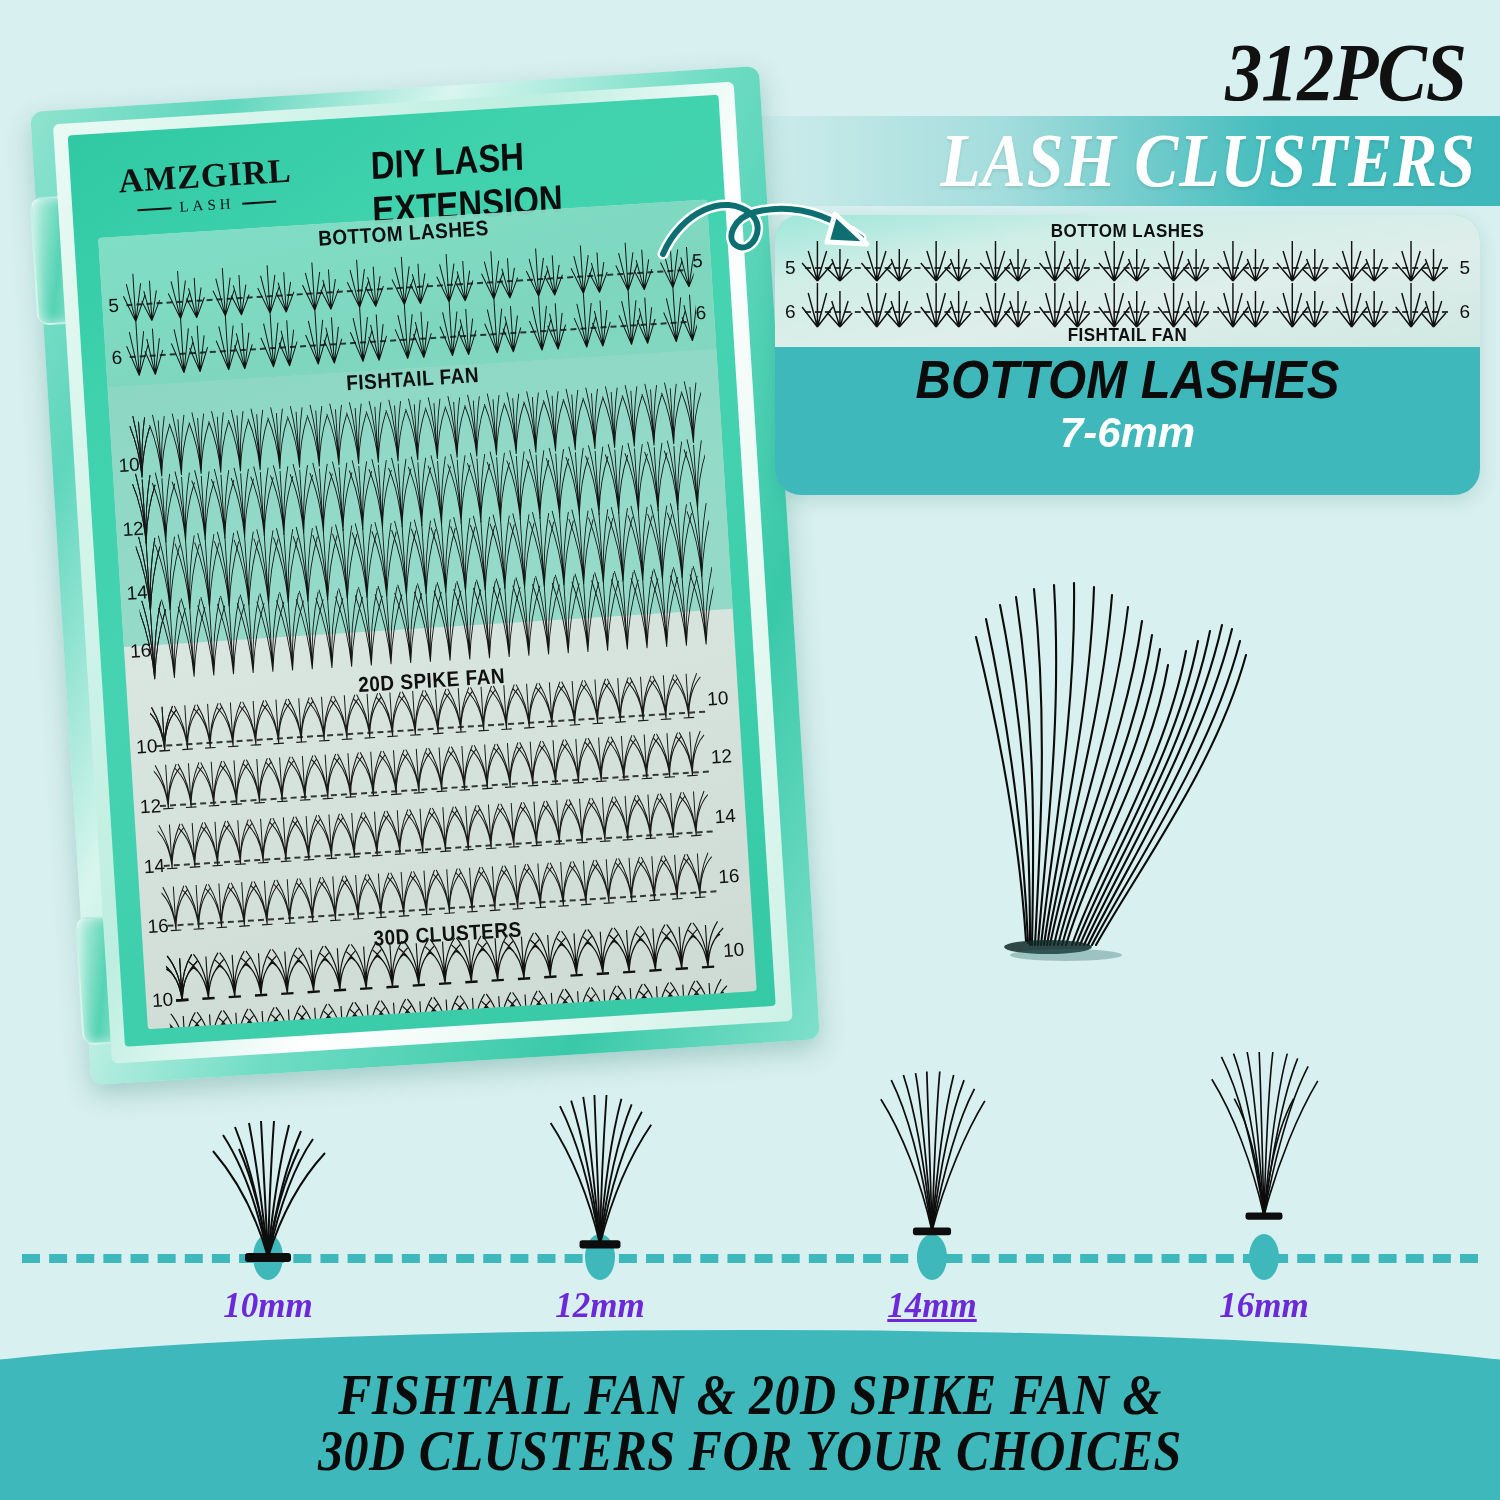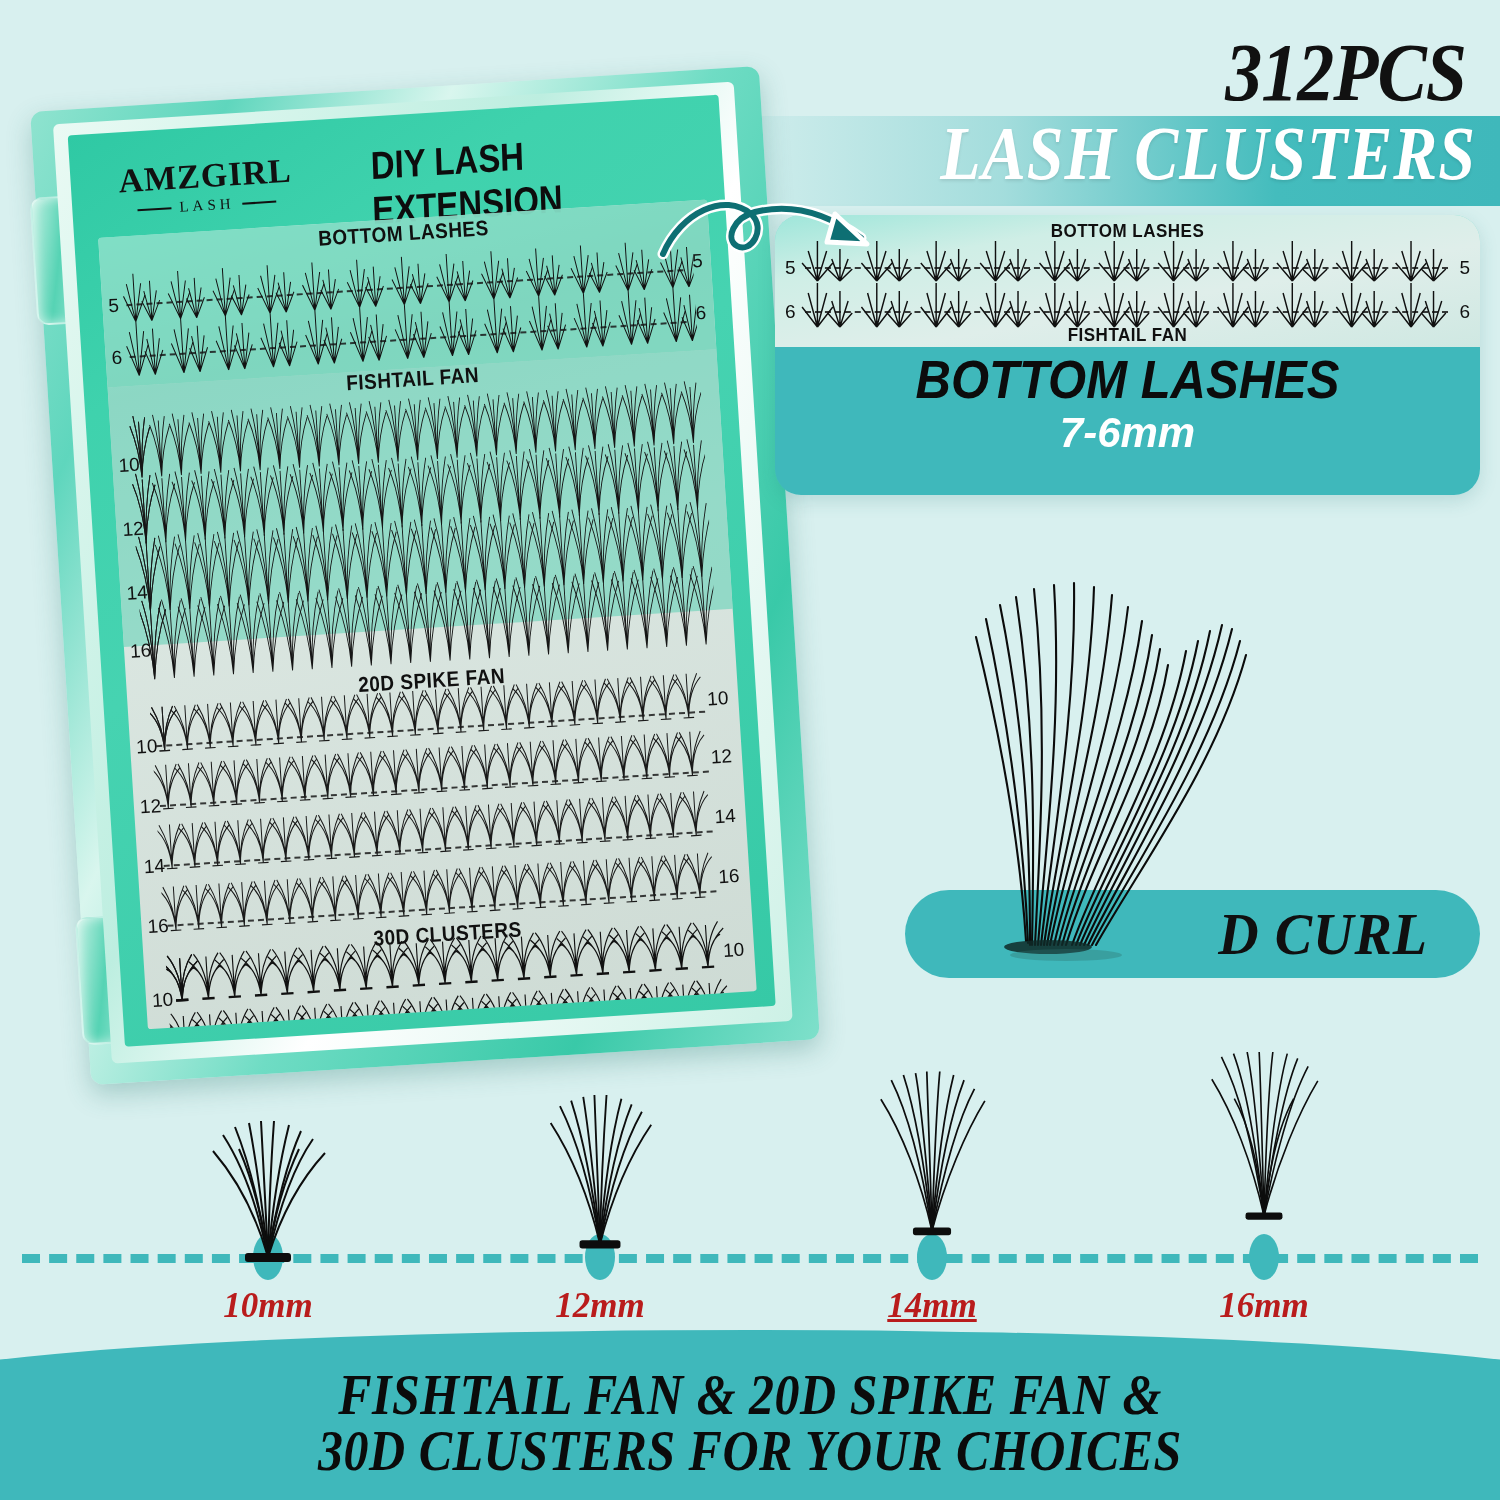--- a/index.html
+++ b/index.html
@@ -16,21 +16,21 @@
   #pcs-count {
     position:absolute; right:34px; top:30px;
     font-family:"Liberation Serif", serif;
     font-style:italic; font-weight:bold;
     font-size:74px; color:#111; letter-spacing:-1px;
     transform:scaleY(1.12);
   }
   #lash-clusters-banner {
     position:absolute; left:700px; top:116px; width:800px; height:90px;
     background:linear-gradient(90deg, rgba(216,240,239,0) 0%, rgba(120,205,205,.55) 38%, #44bcbd 72%, #3fb8bb 100%);
-    display:flex; align-items:flex-start; justify-content:flex-end;
+    display:flex; align-items:center; justify-content:flex-end;
     padding-right:24px;
   }
   #lash-clusters-banner .txt {
     font-family:"Liberation Serif", serif;
     font-style:italic; font-weight:bold; font-size:66px;
     color:#fff; letter-spacing:1px;
     text-shadow:0 2px 3px rgba(0,0,0,.10);
     transform:scaleY(1.14);
   }
 
@@ -158,21 +158,21 @@
     border-top:9px dashed #3fb8bb;
   }
   .ruler-dot {
     position:absolute; width:30px; height:46px; border-radius:50%;
     background:#3fb8bb; top:-20px; transform:translateX(-50%);
   }
   .size-sample { position:absolute; width:190px; height:175px; transform:translateX(-50%); }
   .size-label {
     position:absolute; transform:translateX(-50%);
     font-family:"Liberation Serif", serif; font-weight:bold; font-style:italic;
-    font-size:35px; color:#b91c1c; top:1286px; letter-spacing:0;
+    font-size:35px; color:#6d28d9; top:1286px; letter-spacing:0;
   }
 
   
   #bottom-banner {
     position:absolute; left:-120px; top:1330px; width:1740px; height:360px;
     background:#3fb8bb; border-radius:50% 50% 0 0 / 60px 60px 0 0;
   }
   #bottom-banner .inner { padding-top:36px; text-align:center; }
   #bottom-banner .line {
     font-family:"Liberation Serif", serif; font-weight:bold; font-style:italic;
@@ -700,23 +700,20 @@
   <svg id="arrow" viewBox="0 0 250 118">
     <g fill="none" stroke="#ffffff" stroke-width="11" stroke-linecap="round" stroke-linejoin="round">
       <path d="M8,78 C26,36 70,16 96,38 C112,52 96,78 82,70 C70,63 78,42 100,36 C140,26 176,40 206,62"></path>
     </g>
     <g fill="none" stroke="#0e6f73" stroke-width="6" stroke-linecap="round" stroke-linejoin="round">
       <path d="M8,78 C26,36 70,16 96,38 C112,52 96,78 82,70 C70,63 78,42 100,36 C140,26 176,40 206,62"></path>
     </g>
     <path d="M180,38 L212,68 L172,66 Z" fill="#0e6f73" stroke="#ffffff" stroke-width="5" stroke-linejoin="round"></path>
   </svg>
 
-  <div id="dcurl-badge">
-    <span class="txt">D CURL</span>
-  </div>
   <svg id="dcurl-hero" viewBox="0 0 430 420">
     <g stroke="#0b0b0b" fill="none" stroke-width="2.1" stroke-linecap="round">
       <path d="M150,400 C150,300 146,190 120,60"></path>
       <path d="M152,400 C154,300 156,186 136,52"></path>
       <path d="M155,400 C160,300 168,180 154,44"></path>
       <path d="M158,400 C166,300 182,176 174,40"></path>
       <path d="M161,400 C172,300 196,172 194,38"></path>
       <path d="M164,400 C178,300 210,172 214,42"></path>
       <path d="M167,400 C184,300 222,176 232,50"></path>
       <path d="M170,400 C190,300 234,182 248,62"></path>

